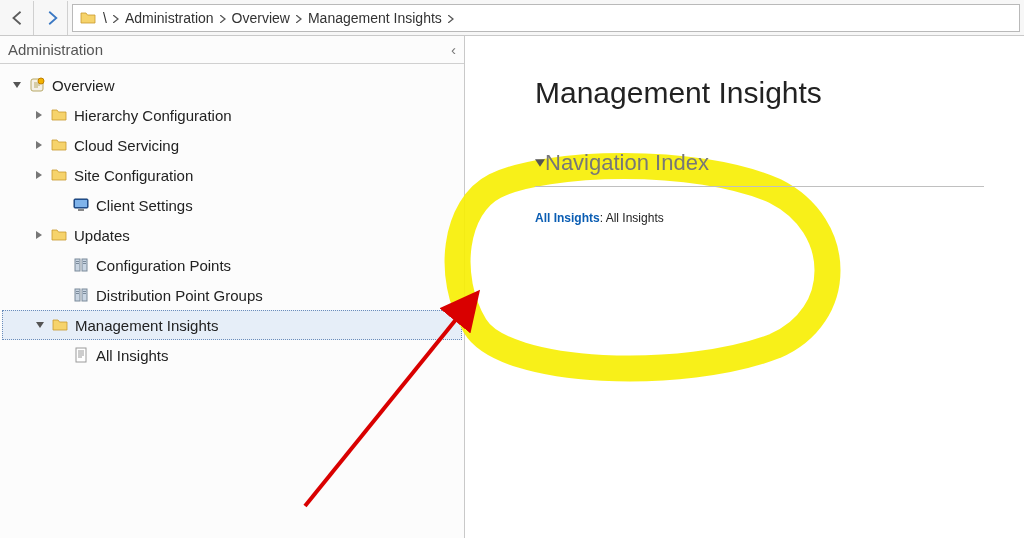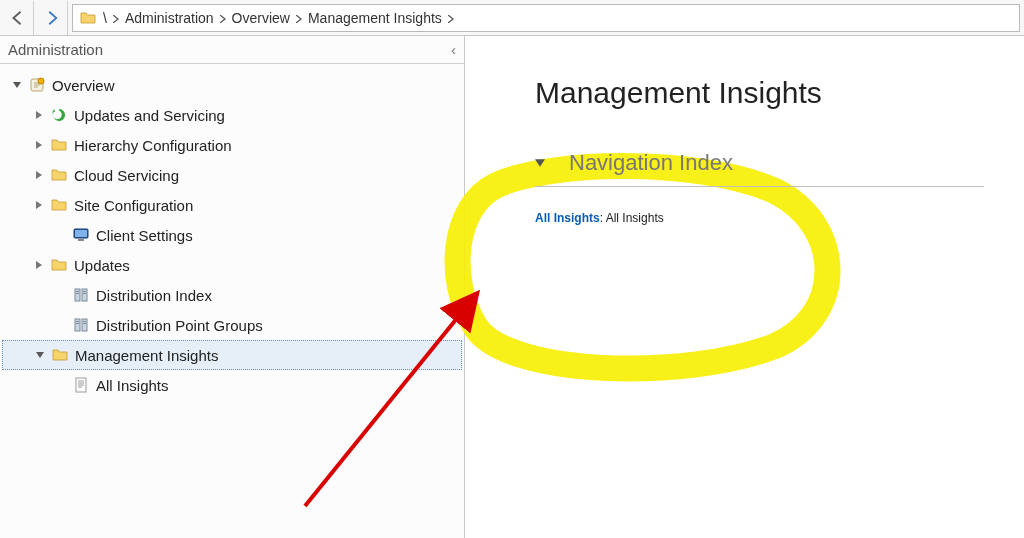--- a/index.html
+++ b/index.html
@@ -16,21 +16,21 @@
   .node { display: flex; align-items: center; height: 30px; padding-left: 4px; gap: 6px; cursor: pointer; }
   .node.selected { background: #e6eef8; border: 1px dotted #6b8dbb; }
   .spacer { display: inline-block; }
   .exp { width: 10px; height: 10px; display: inline-flex; align-items: center; justify-content: center; color: #666; }
   .exp svg { width: 8px; height: 8px; }
   .ico { width: 18px; height: 18px; display: inline-flex; align-items: center; justify-content: center; }
   .ico svg { width: 16px; height: 16px; }
   .lbl { font-size: 15px; color: #222; }
   .main { flex: 1; position: relative; padding: 40px 40px 0 70px; }
   .page-title { font-size: 30px; font-weight: 400; color: #222; margin: 0 0 40px 0; }
-  .section-row { display: flex; align-items: center; gap: 24px; }
+  .section-row { display: flex; align-items: center; gap: 0; }
   .section-title { font-size: 22px; color: #777; font-weight: 400; }
   .section-caret { width: 10px; height: 10px; display: inline-flex; }
   .hr { height: 1px; background: #c0c0c0; margin: 10px 0 24px 0; }
   .link-row { font-size: 12px; }
   .link-label { color: #0a5db3; font-weight: 600; cursor: pointer; }
   .link-value { color: #222; }
   
   .annot { position: absolute; pointer-events: none; }
   .chevron { color: #555; }
 </style>
@@ -161,34 +161,20 @@
         </div>
         <div class="node">
           <span class="spacer" style="width: 22px;"></span>
           <span class="exp">
             <svg viewBox="0 0 8 8">
               <use href="#i-caret-right"></use>
             </svg>
           </span>
           <span class="ico">
             <svg viewBox="0 0 16 16">
-              <use href="#i-updates"></use>
-            </svg>
-          </span>
-          <span class="lbl">Updates and Servicing</span>
-        </div>
-        <div class="node">
-          <span class="spacer" style="width: 22px;"></span>
-          <span class="exp">
-            <svg viewBox="0 0 8 8">
-              <use href="#i-caret-right"></use>
-            </svg>
-          </span>
-          <span class="ico">
-            <svg viewBox="0 0 16 16">
               <use href="#i-folder"></use>
             </svg>
           </span>
           <span class="lbl">Hierarchy Configuration</span>
         </div>
         <div class="node">
           <span class="spacer" style="width: 22px;"></span>
           <span class="exp">
             <svg viewBox="0 0 8 8">
               <use href="#i-caret-right"></use>
@@ -240,21 +226,21 @@
           <span class="lbl">Updates</span>
         </div>
         <div class="node">
           <span class="spacer" style="width: 44px;"></span>
           <span class="exp"></span>
           <span class="ico">
             <svg viewBox="0 0 16 16">
               <use href="#i-dp"></use>
             </svg>
           </span>
-          <span class="lbl">Distribution Index</span>
+          <span class="lbl">Configuration Points</span>
         </div>
         <div class="node">
           <span class="spacer" style="width: 44px;"></span>
           <span class="exp"></span>
           <span class="ico">
             <svg viewBox="0 0 16 16">
               <use href="#i-dp"></use>
             </svg>
           </span>
           <span class="lbl">Distribution Point Groups</span>

